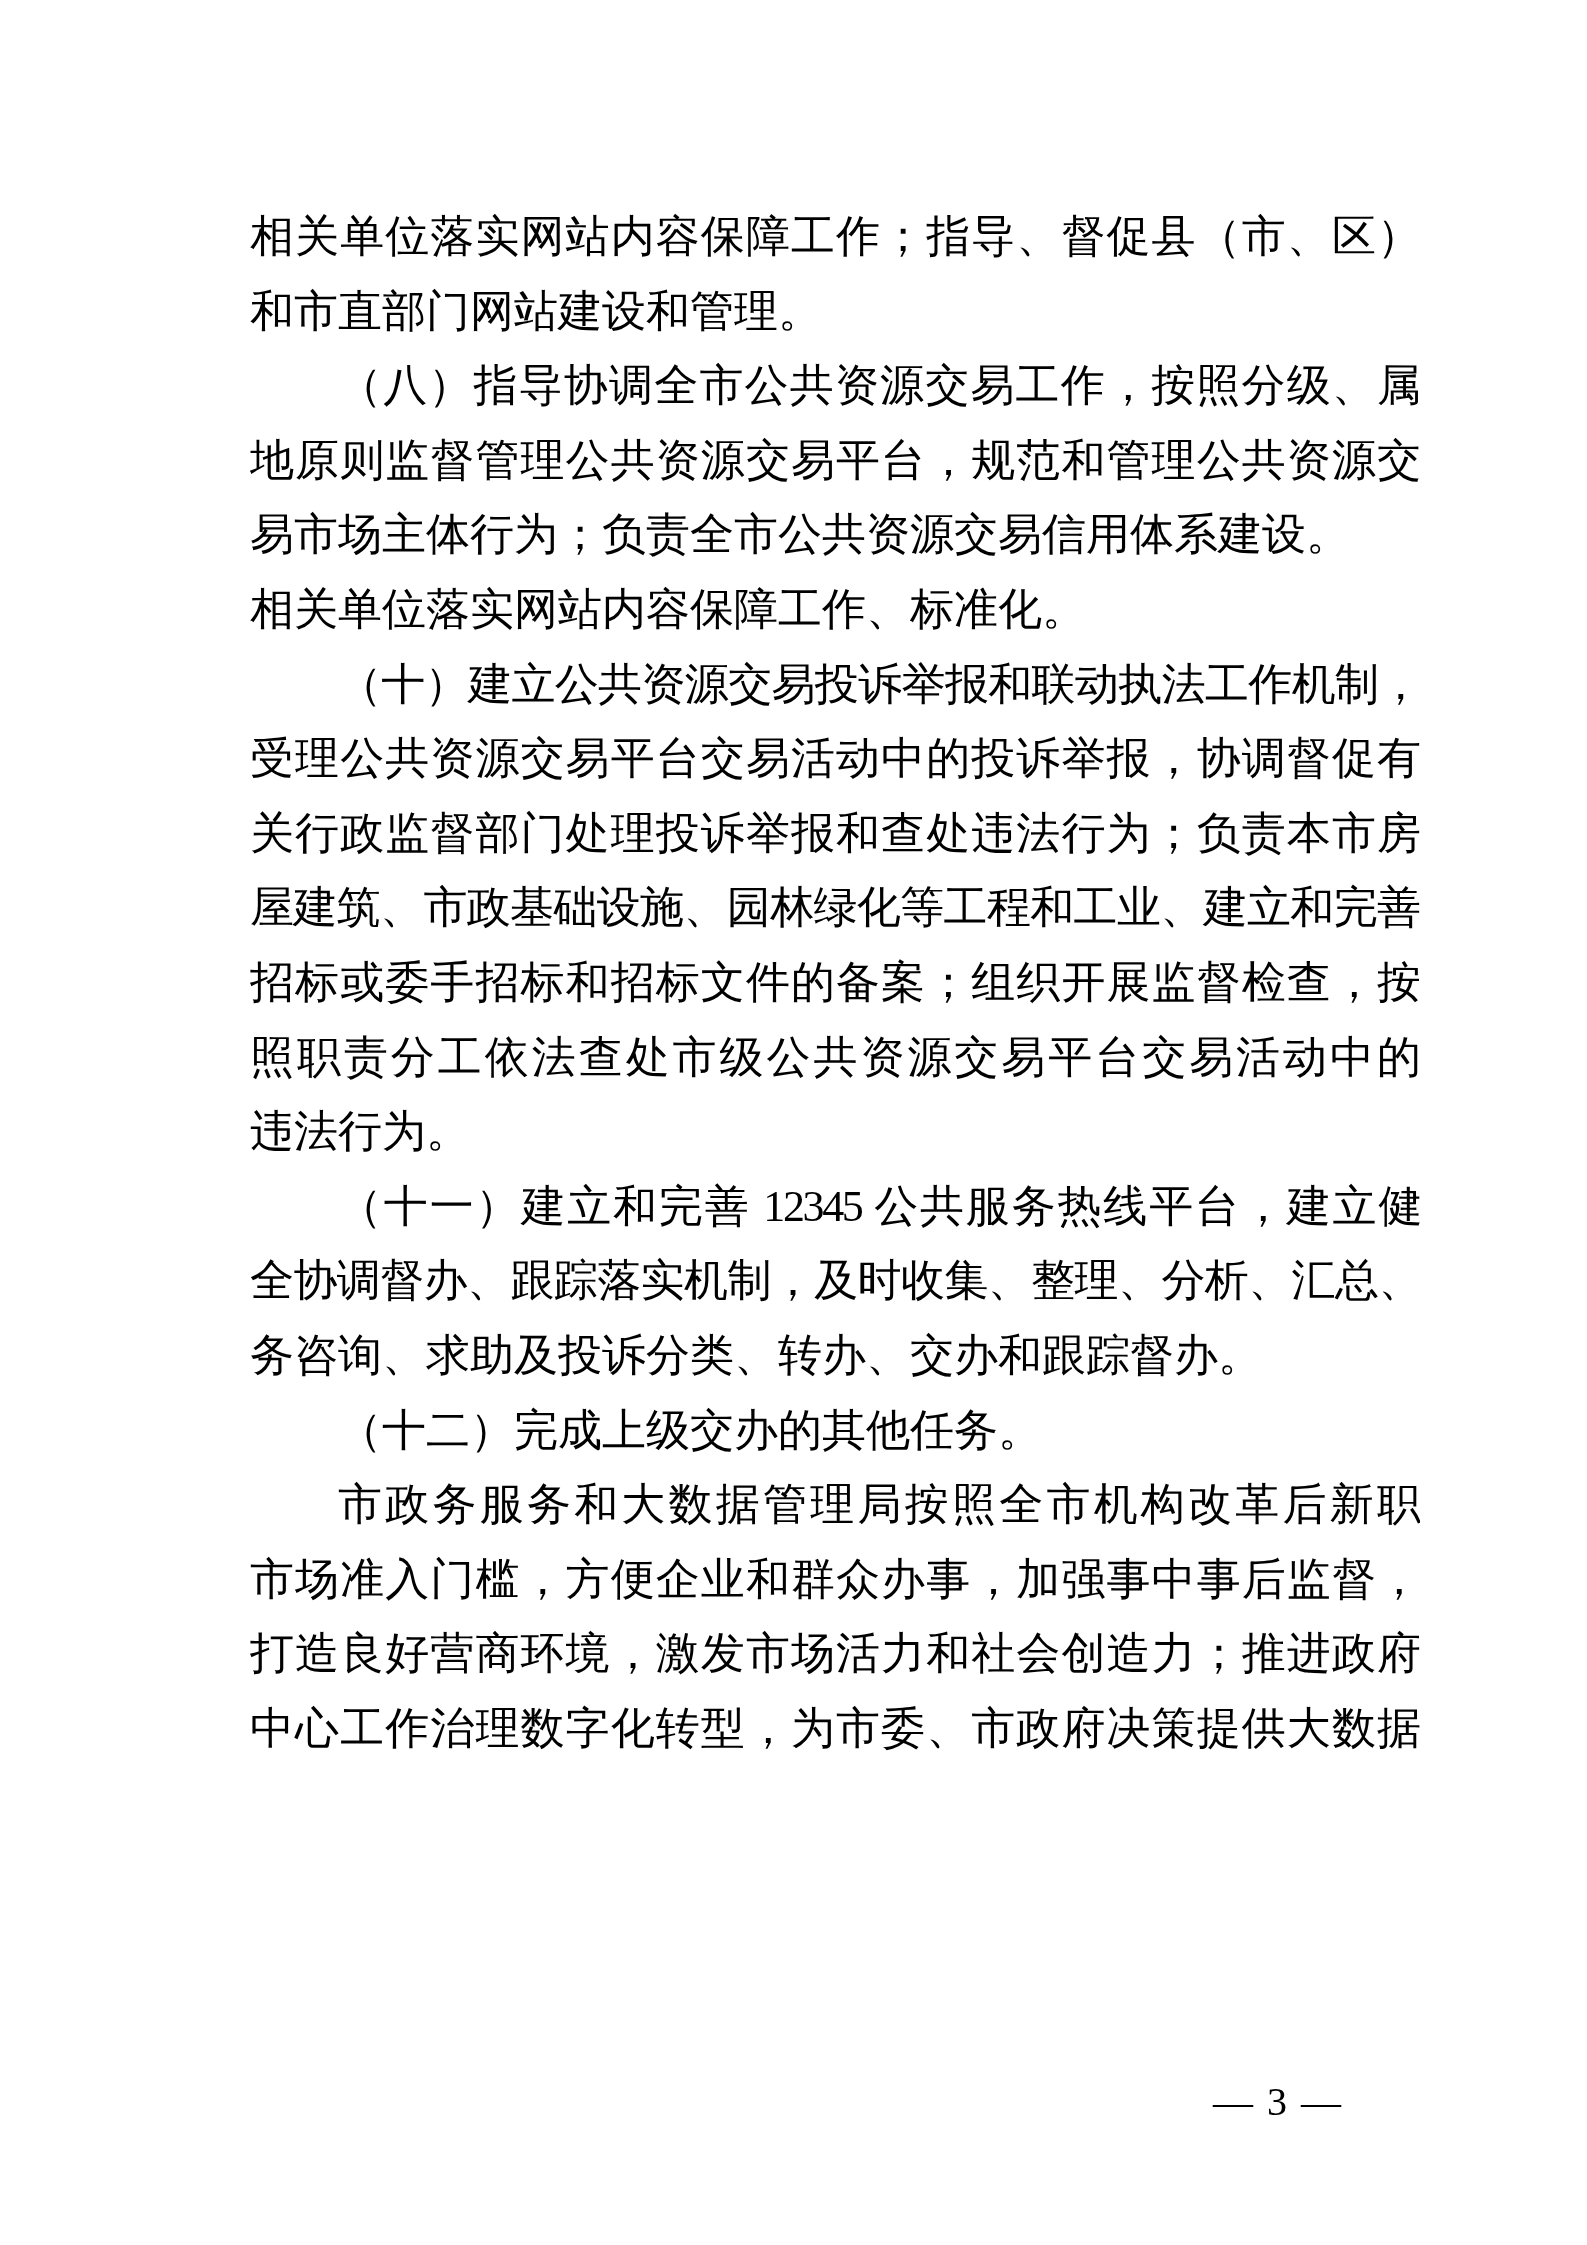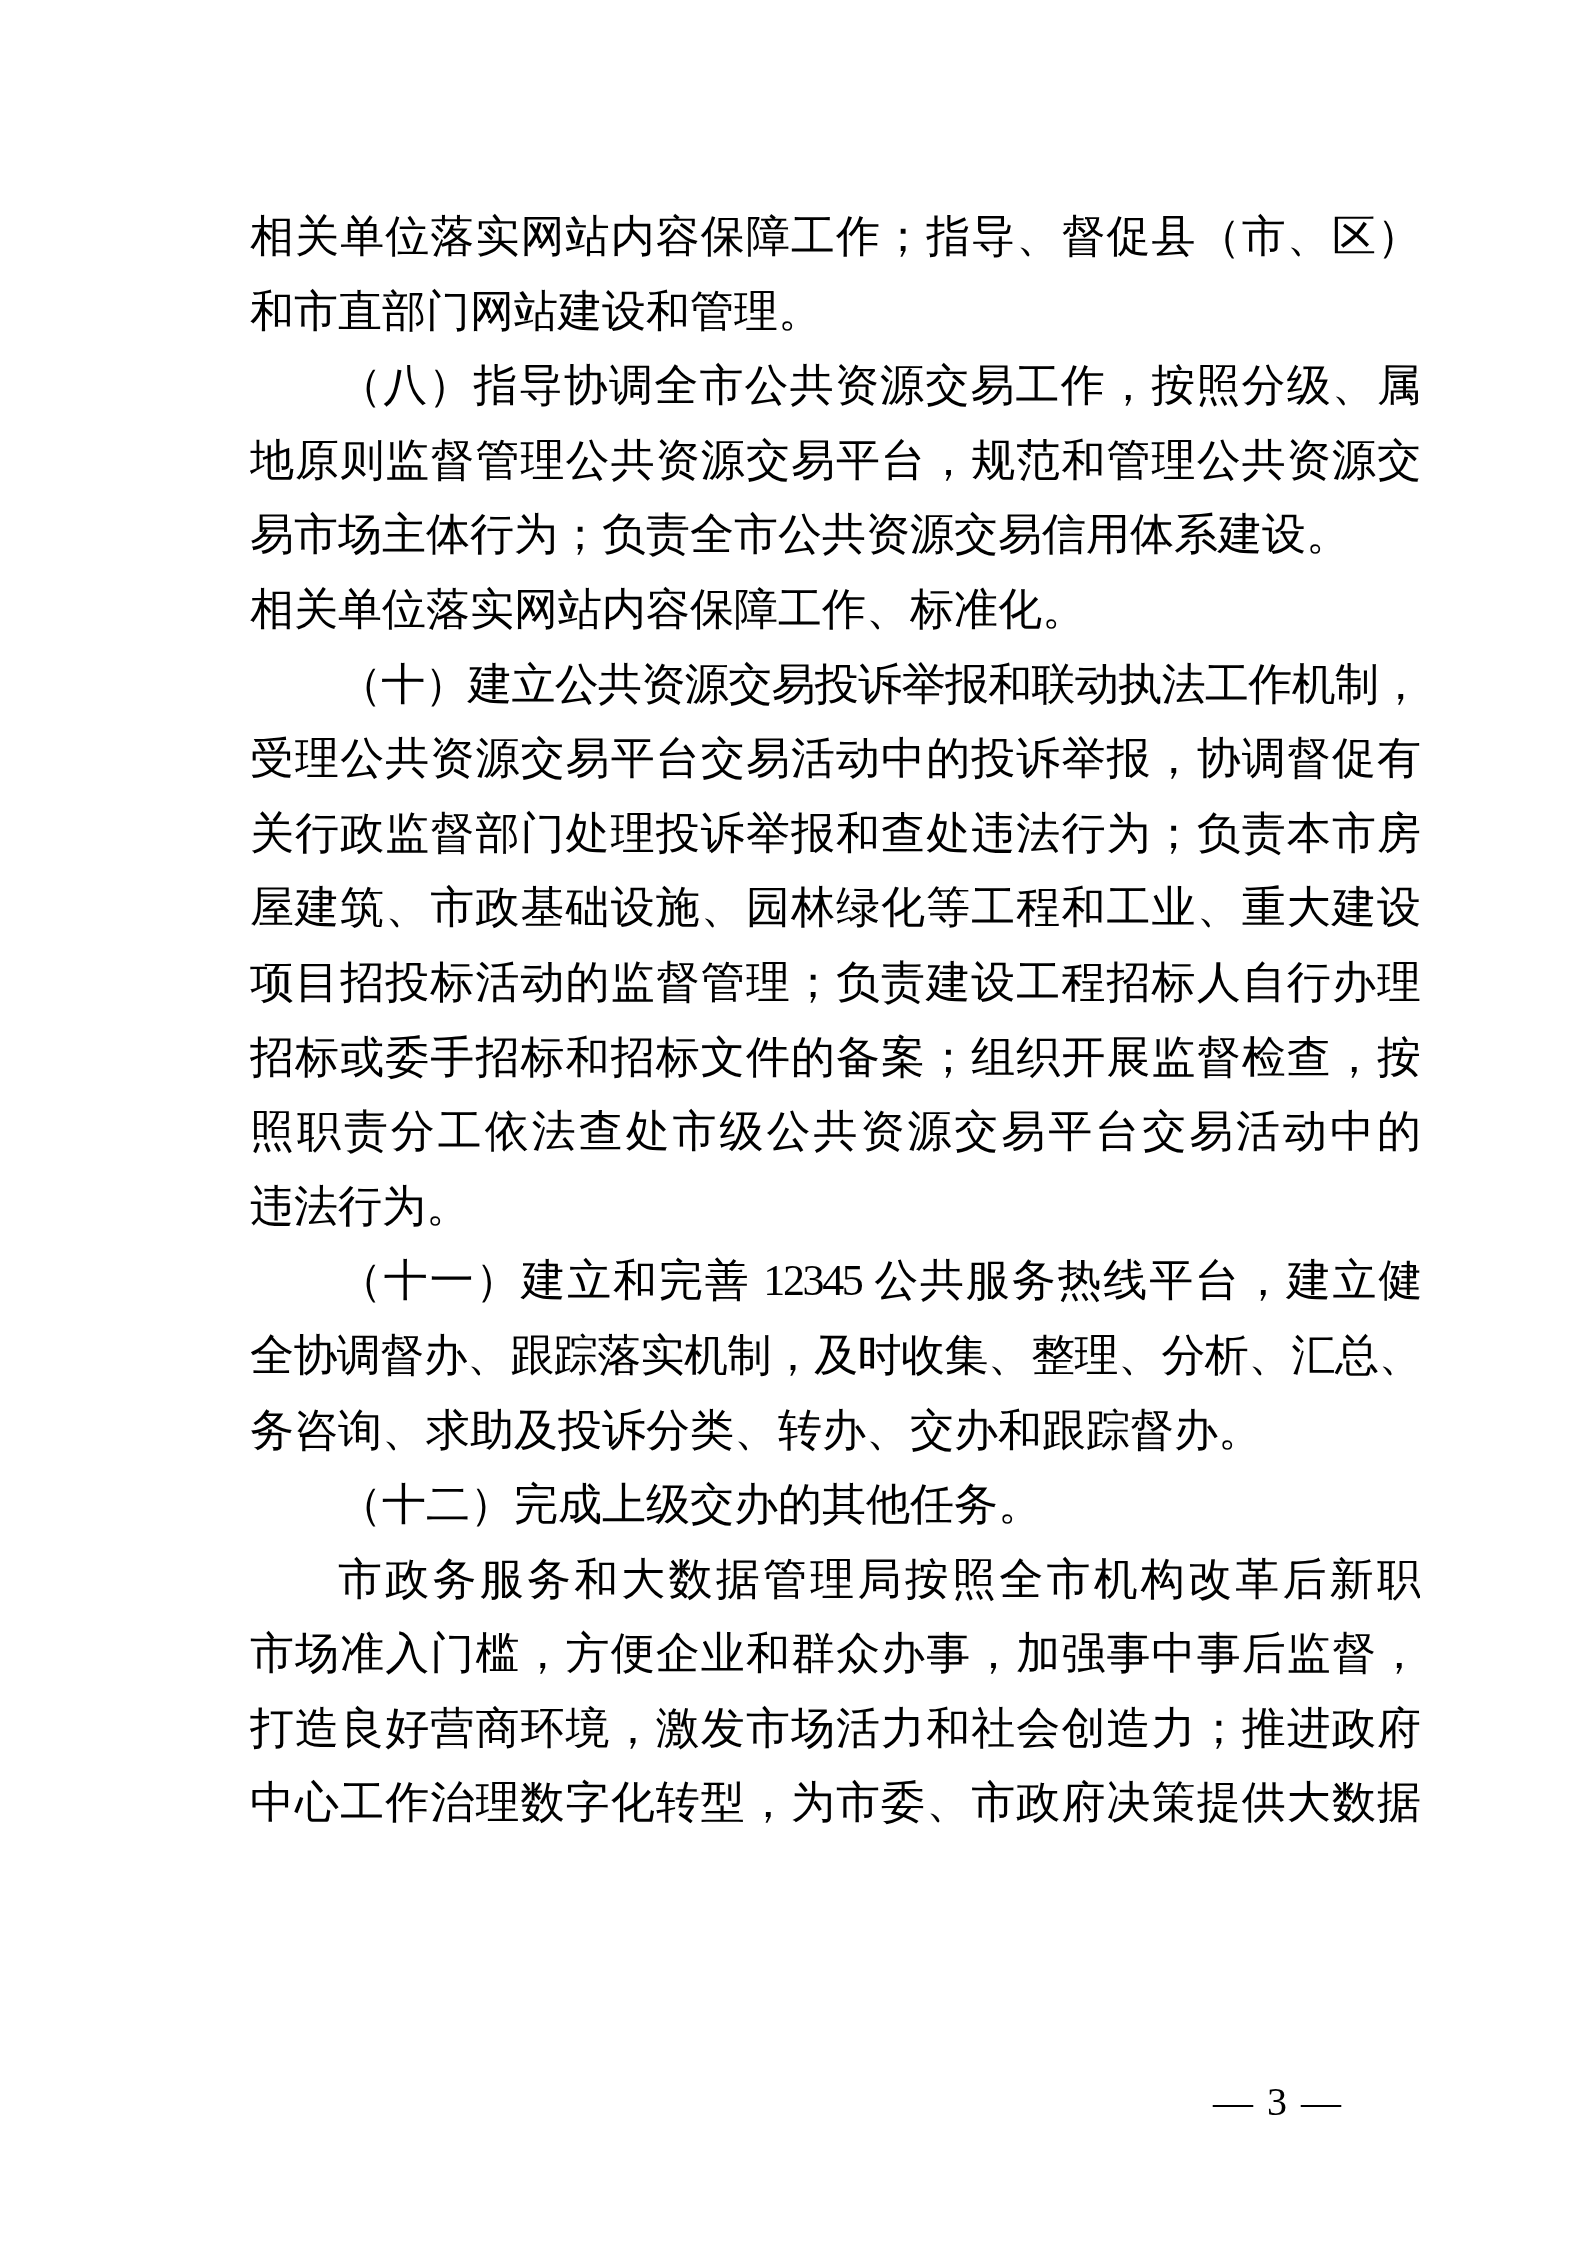--- a/index.html
+++ b/index.html
@@ -78,22 +78,21 @@
   <div class="text-block">
     <div class="line j">相关单位落实网站内容保障工作；指导、督促县（市、区）</div>
     <div class="line last">和市直部门网站建设和管理。</div>
     <div class="line j ind">（八）指导协调全市公共资源交易工作，按照分级、属</div>
     <div class="line j">地原则监督管理公共资源交易平台，规范和管理公共资源交</div>
     <div class="line last">易市场主体行为；负责全市公共资源交易信用体系建设。</div>
     <div class="line last">相关单位落实网站内容保障工作、标准化。</div>
     <div class="line j jt ind">（十）建立公共资源交易投诉举报和联动执法工作机制，</div>
     <div class="line j">受理公共资源交易平台交易活动中的投诉举报，协调督促有</div>
     <div class="line j">关行政监督部门处理投诉举报和查处违法行为；负责本市房</div>
-    <div class="line j">屋建筑、市政基础设施、园林绿化等工程和工业、重大建设</div>
-    <div class="line j">项目招投标活动的监督管理；负责建设工程招标人自行办理</div>
+    <div class="line j">屋建筑、市政基础设施、园林绿化等工程和工业、建立和完善</div>
     <div class="line j">招标或委手招标和招标文件的备案；组织开展监督检查，按</div>
     <div class="line j">照职责分工依法查处市级公共资源交易平台交易活动中的</div>
     <div class="line last">违法行为。</div>
     <div class="line j jt ind">（十一）建立和完善 12345 公共服务热线平台，建立健</div>
     <div class="line j jt">全协调督办、跟踪落实机制，及时收集、整理、分析、汇总、</div>
     <div class="line last">务咨询、求助及投诉分类、转办、交办和跟踪督办。</div>
     <div class="line last ind">（十二）完成上级交办的其他任务。</div>
     <div class="line j ind">市政务服务和大数据管理局按照全市机构改革后新职</div>
     <div class="line j">市场准入门槛，方便企业和群众办事，加强事中事后监督，</div>
     <div class="line j">打造良好营商环境，激发市场活力和社会创造力；推进政府</div>

